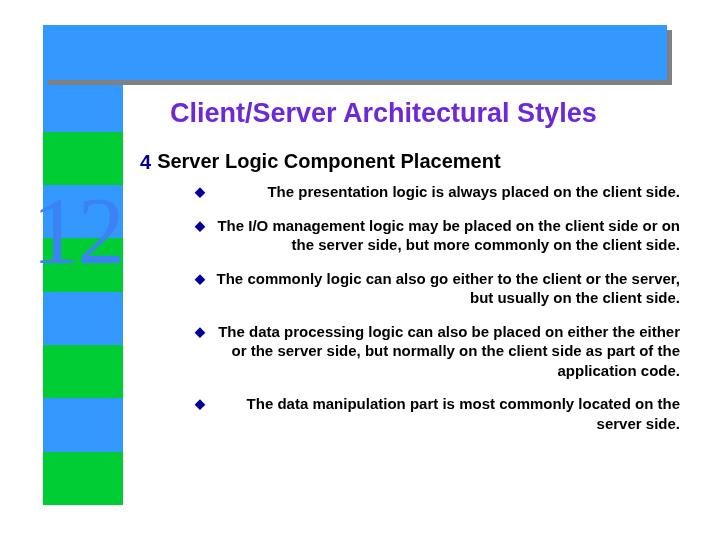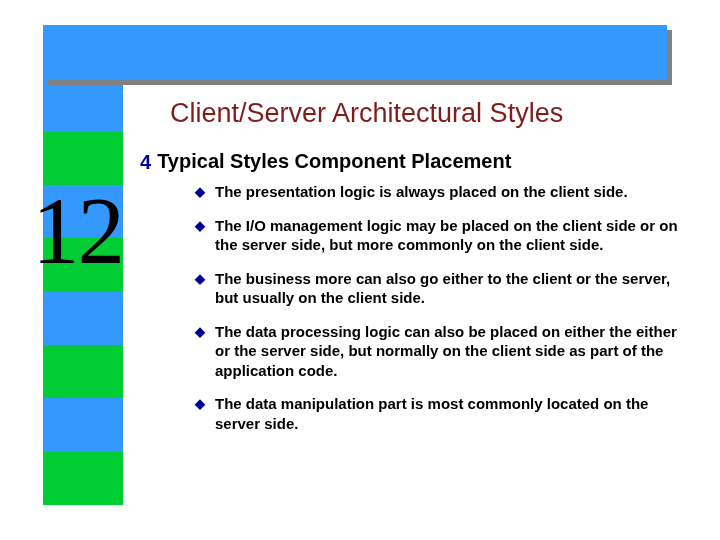--- a/index.html
+++ b/index.html
@@ -44,32 +44,32 @@
     height: 55px;
     background: #3399ff;
   }
   .big-number {
     position: absolute;
     left: 32px;
     top: 184px;
     font-family: "Times New Roman", Times, serif;
     font-size: 95px;
     font-weight: 400;
-    color: #000000;
+    color: #3b82f6;
     line-height: 1;
     letter-spacing: -2px;
   }
   .title {
     position: absolute;
     left: 170px;
     top: 98px;
     width: 520px;
     font-size: 27px;
-    font-weight: normal;
-    color: #7f1d1d;
+    font-weight: bold;
+    color: #6d28d9;
     font-family: Arial, Helvetica, sans-serif;
   }
   .content {
     position: absolute;
     left: 140px;
     top: 150px;
     width: 540px;
   }
   .level1 {
     display: flex;
@@ -100,20 +100,21 @@
   }
   .level2 .l2-bullet {
     color: #000099;
     font-size: 13px;
     margin-right: 10px;
     margin-top: 2px;
     flex-shrink: 0;
   }
   .level2 .text {
     flex: 1;
+    text-align: right;
   }
 </style>
 </head>
 <body>
 
 <div class="slide">
 
   <div class="bars">
     <div class="bar-green"></div>
     <div class="bar-blue"></div>
@@ -129,34 +130,34 @@
   <div class="top-shadow"></div>
   <div class="top-band"></div>
 
   <div class="big-number">12</div>
 
   <div class="title">Client/Server Architectural Styles</div>
 
   <div class="content">
     <div class="level1">
       <span class="l1-bullet">4</span>
-      <span>Typical Styles Component Placement</span>
+      <span>Server Logic Component Placement</span>
     </div>
     <div class="level2-list">
       <div class="level2">
         <span class="l2-bullet">◆</span>
         <span class="text"><span>The </span><span>presentation logic</span><span> is always placed on the client side.</span></span>
       </div>
       <div class="level2">
         <span class="l2-bullet">◆</span>
         <span class="text"><span>The </span><span>I/O management logic</span><span> may be placed on the client side or on the server side, but more commonly on the client side.</span></span>
       </div>
       <div class="level2">
         <span class="l2-bullet">◆</span>
-        <span class="text"><span>The </span><span>business more</span><span> can also go either to the client or the server, but usually on the client side.</span></span>
+        <span class="text"><span>The </span><span>commonly logic</span><span> can also go either to the client or the server, but usually on the client side.</span></span>
       </div>
       <div class="level2">
         <span class="l2-bullet">◆</span>
         <span class="text"><span>The </span><span>data processing logic</span><span> can also be placed on either the either or the server side, but normally on the client side as part of the application code.</span></span>
       </div>
       <div class="level2">
         <span class="l2-bullet">◆</span>
         <span class="text"><span>The </span><span>data manipulation part</span><span> is most commonly located on the server side.</span></span>
       </div>
     </div>

